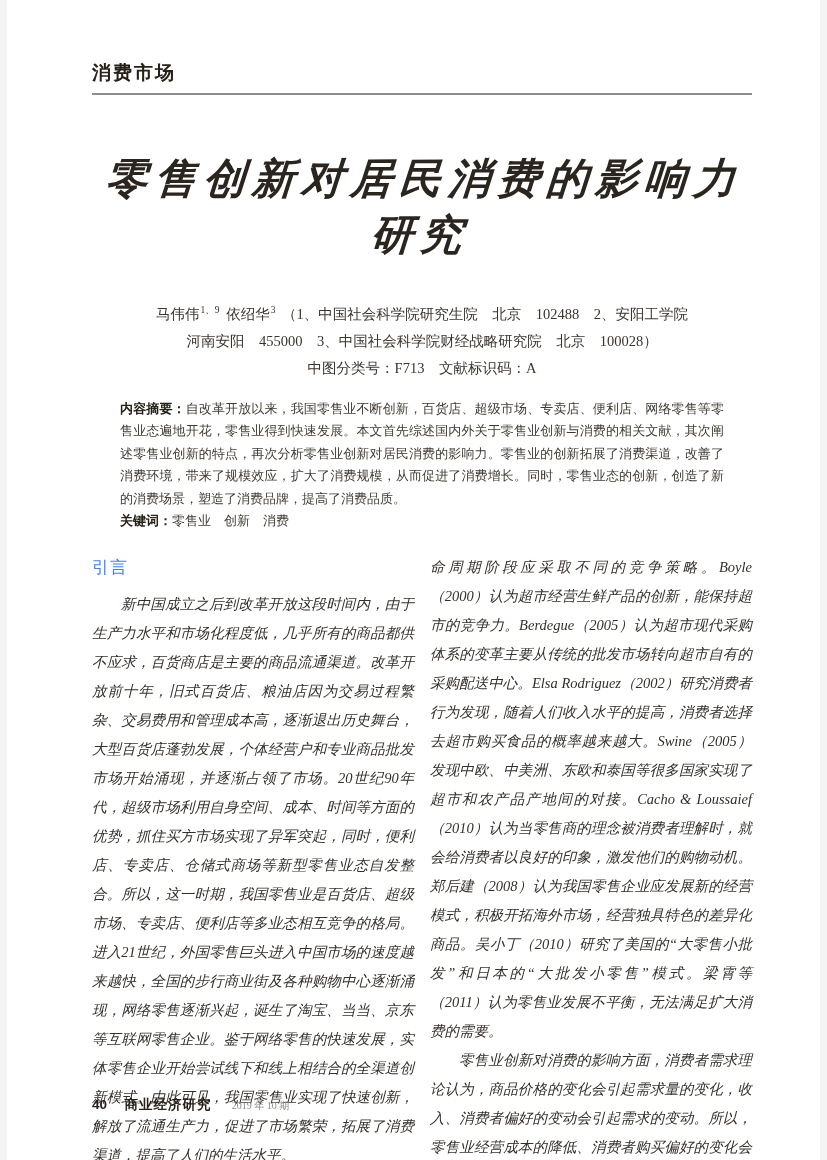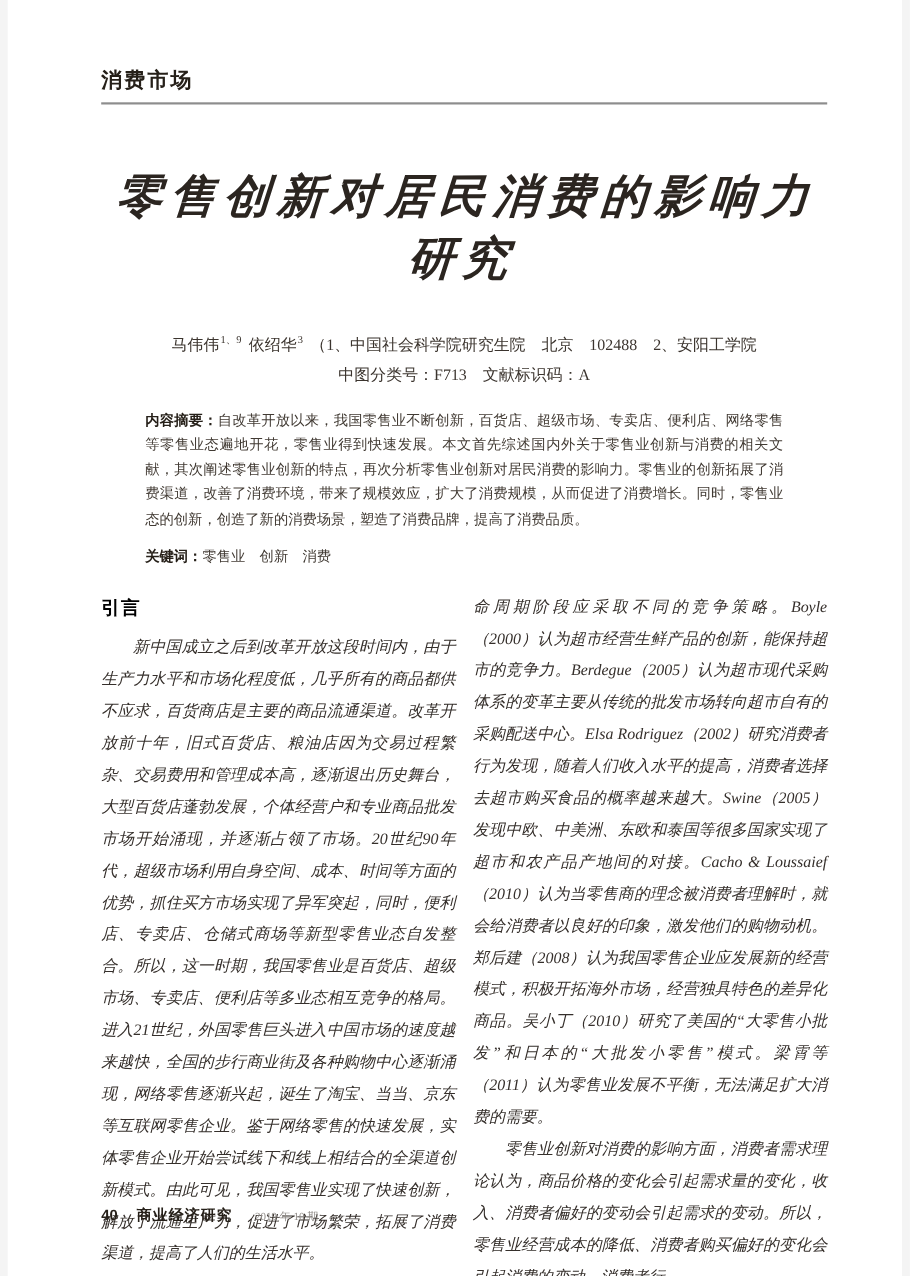--- a/index.html
+++ b/index.html
@@ -27,29 +27,29 @@
   }
 
   
   .authors { margin-top:34px; text-align:center; font-size:14.5px; line-height:27px; color:#3b342e; }
   .authors b { font-weight:normal; }
   .authors sup { font-size:9.5px; vertical-align:super; margin:0 3px 0 1px; }
 
   
   .abstract { width:604px; margin:16px auto 0 auto; font-size:13px; line-height:22.5px; text-align:justify; color:#413a33; }
   .abstract .lbl { font-family:"Liberation Sans","DejaVu Sans",sans-serif; font-weight:bold; color:#262019; }
-  .abstract p { margin:12px; }
+  .abstract p { margin:0; }
 
   
   .columns { display:flex; margin-top:20px; }
   .col { width:322px; font-size:14.5px; line-height:29px; text-align:justify; }
   .col.left { margin-right:16px; }
   h2.sec {
-    font-family:"Liberation Sans","DejaVu Sans",sans-serif; font-weight:bold;
-    font-size:17px; color:#000000; margin:0 0 8px 0; letter-spacing:1px;
+    font-family:"Liberation Sans","DejaVu Sans",sans-serif; font-weight:normal;
+    font-size:17px; color:#3b82f6; margin:0 0 8px 0; letter-spacing:1px;
   }
   .col p { margin:0;font-style:italic; }
   .col p.indent { text-indent:2em; }
 
   
   .footer { position:absolute; left:85px; bottom:46px; font-size:13.5px; }
   .footer .pagenum, .footer .journal {
     font-family:"Liberation Sans","DejaVu Sans",sans-serif; font-weight:bold; color:#262019;
   }
   .footer .journal { margin-left:14px; letter-spacing:1px; }
@@ -65,20 +65,21 @@
     <hr class="header-rule">
 
     <h1 class="article-title">零售创新对居民消费的影响力研究</h1>
 
     <div class="authors">
       <div>
         <b>马伟伟</b><sup>1、9</sup>
         <b>依绍华</b><sup>3</sup>
         <span>（1、中国社会科学院研究生院　北京　102488　2、安阳工学院</span>
       </div>
+      <div>河南安阳　455000　3、中国社会科学院财经战略研究院　北京　100028）</div>
       <div>中图分类号：F713　文献标识码：A</div>
     </div>
 
     <div class="abstract">
       <p><span class="lbl">内容摘要：</span><span>自改革开放以来，我国零售业不断创新，百货店、超级市场、专卖店、便利店、网络零售等零售业态遍地开花，零售业得到快速发展。本文首先综述国内外关于零售业创新与消费的相关文献，其次阐述零售业创新的特点，再次分析零售业创新对居民消费的影响力。零售业的创新拓展了消费渠道，改善了消费环境，带来了规模效应，扩大了消费规模，从而促进了消费增长。同时，零售业态的创新，创造了新的消费场景，塑造了消费品牌，提高了消费品质。</span></p>
       <p><span class="lbl">关键词：</span><span>零售业　创新　消费</span></p>
     </div>
 
     <div class="columns">
 

